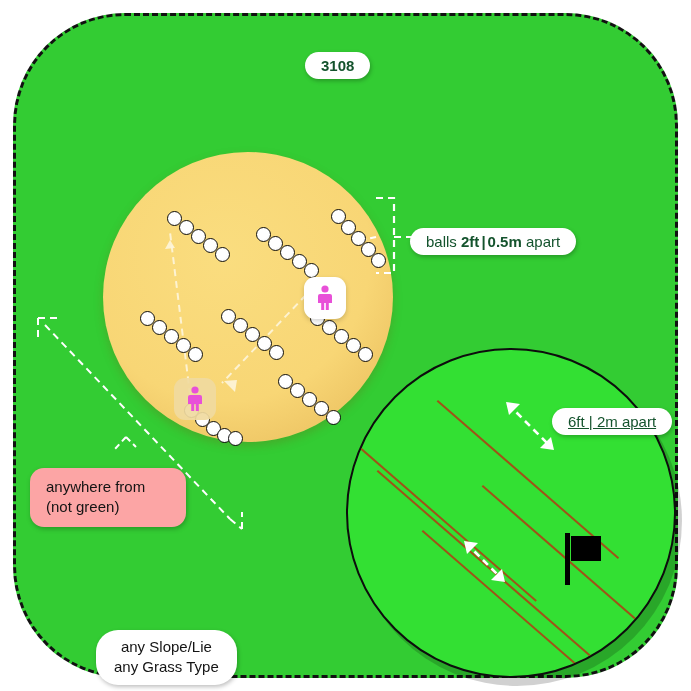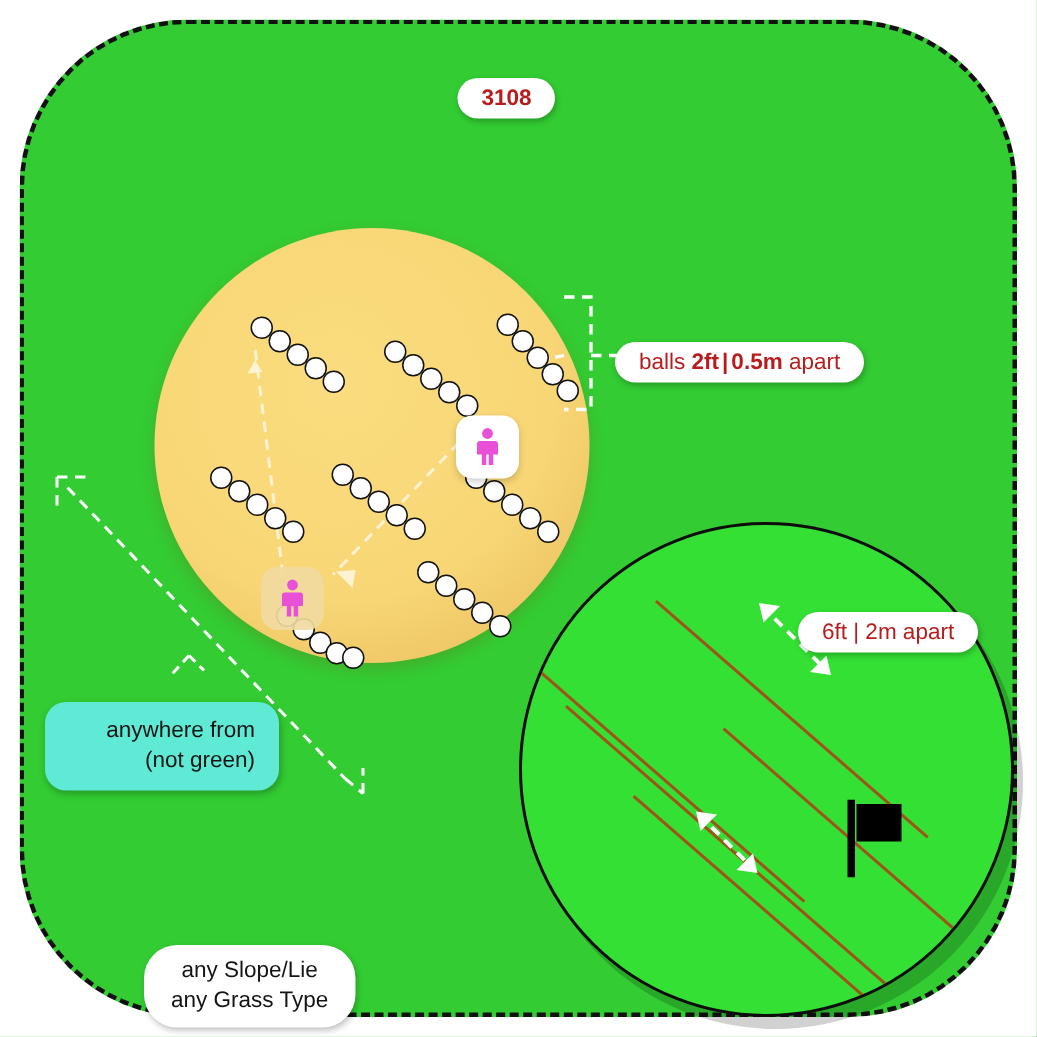--- a/index.html
+++ b/index.html
@@ -54,30 +54,30 @@
   }
   .person.tinted{background:rgba(240,218,160,0.92);box-shadow:none;}
   .person svg{display:block;}
 
   
   .flag{position:absolute;}
 
   
   .pill{
     position:absolute;background:#ffffff;border-radius:999px;
-    padding:5px 16px;font-size:15px;color:#b91c1c;white-space:nowrap;
+    padding:5px 16px;font-size:15px;color:#14532d;white-space:nowrap;
     box-shadow:1px 2px 4px rgba(0,0,0,0.25);line-height:1.15;
   }
   .pill.bold{font-weight:bold;}
   .pill .b{font-weight:bold;}
   .pill .sep{font-weight:bold;padding:0 2px;}
 
   .boxlabel{
-    position:absolute;background:#5eead4;border-radius:14px;
-    padding:9px 16px;font-size:15px;color:#141414;text-align:right;
+    position:absolute;background:#fca5a5;border-radius:14px;
+    padding:9px 16px;font-size:15px;color:#141414;text-align:left;
     box-shadow:1px 2px 5px rgba(0,0,0,0.25);line-height:1.35;
   }
   .boxlabel .b{font-weight:bold;}
 
   .pill-multi{
     position:absolute;background:#ffffff;border-radius:22px;
     padding:7px 18px;font-size:15px;color:#141414;text-align:center;
     box-shadow:1px 2px 4px rgba(0,0,0,0.25);line-height:1.35;white-space:nowrap;
   }
 
@@ -202,21 +202,21 @@
   <div class="pill bold" style="left:305px;top:52px;">
     <span>3108</span>
   </div>
 
   <div class="pill" style="left:410px;top:228px;">
     <span>balls</span>
     <span class="b">2ft</span><span class="sep">|</span><span class="b">0.5m</span>
     <span>apart</span>
   </div>
 
-  <div class="pill" style="left:532px;top:408px;">
+  <div class="pill" style="left:552px;top:408px;text-decoration:underline;">
     <span>6ft | 2m apart</span>
   </div>
 
 
   <div class="boxlabel" style="left:30px;top:468px;width:124px;">
     <div>anywhere from</div>
     <div>(not green)</div>
   </div>
 
   <div class="pill-multi" style="left:96px;top:630px;">

